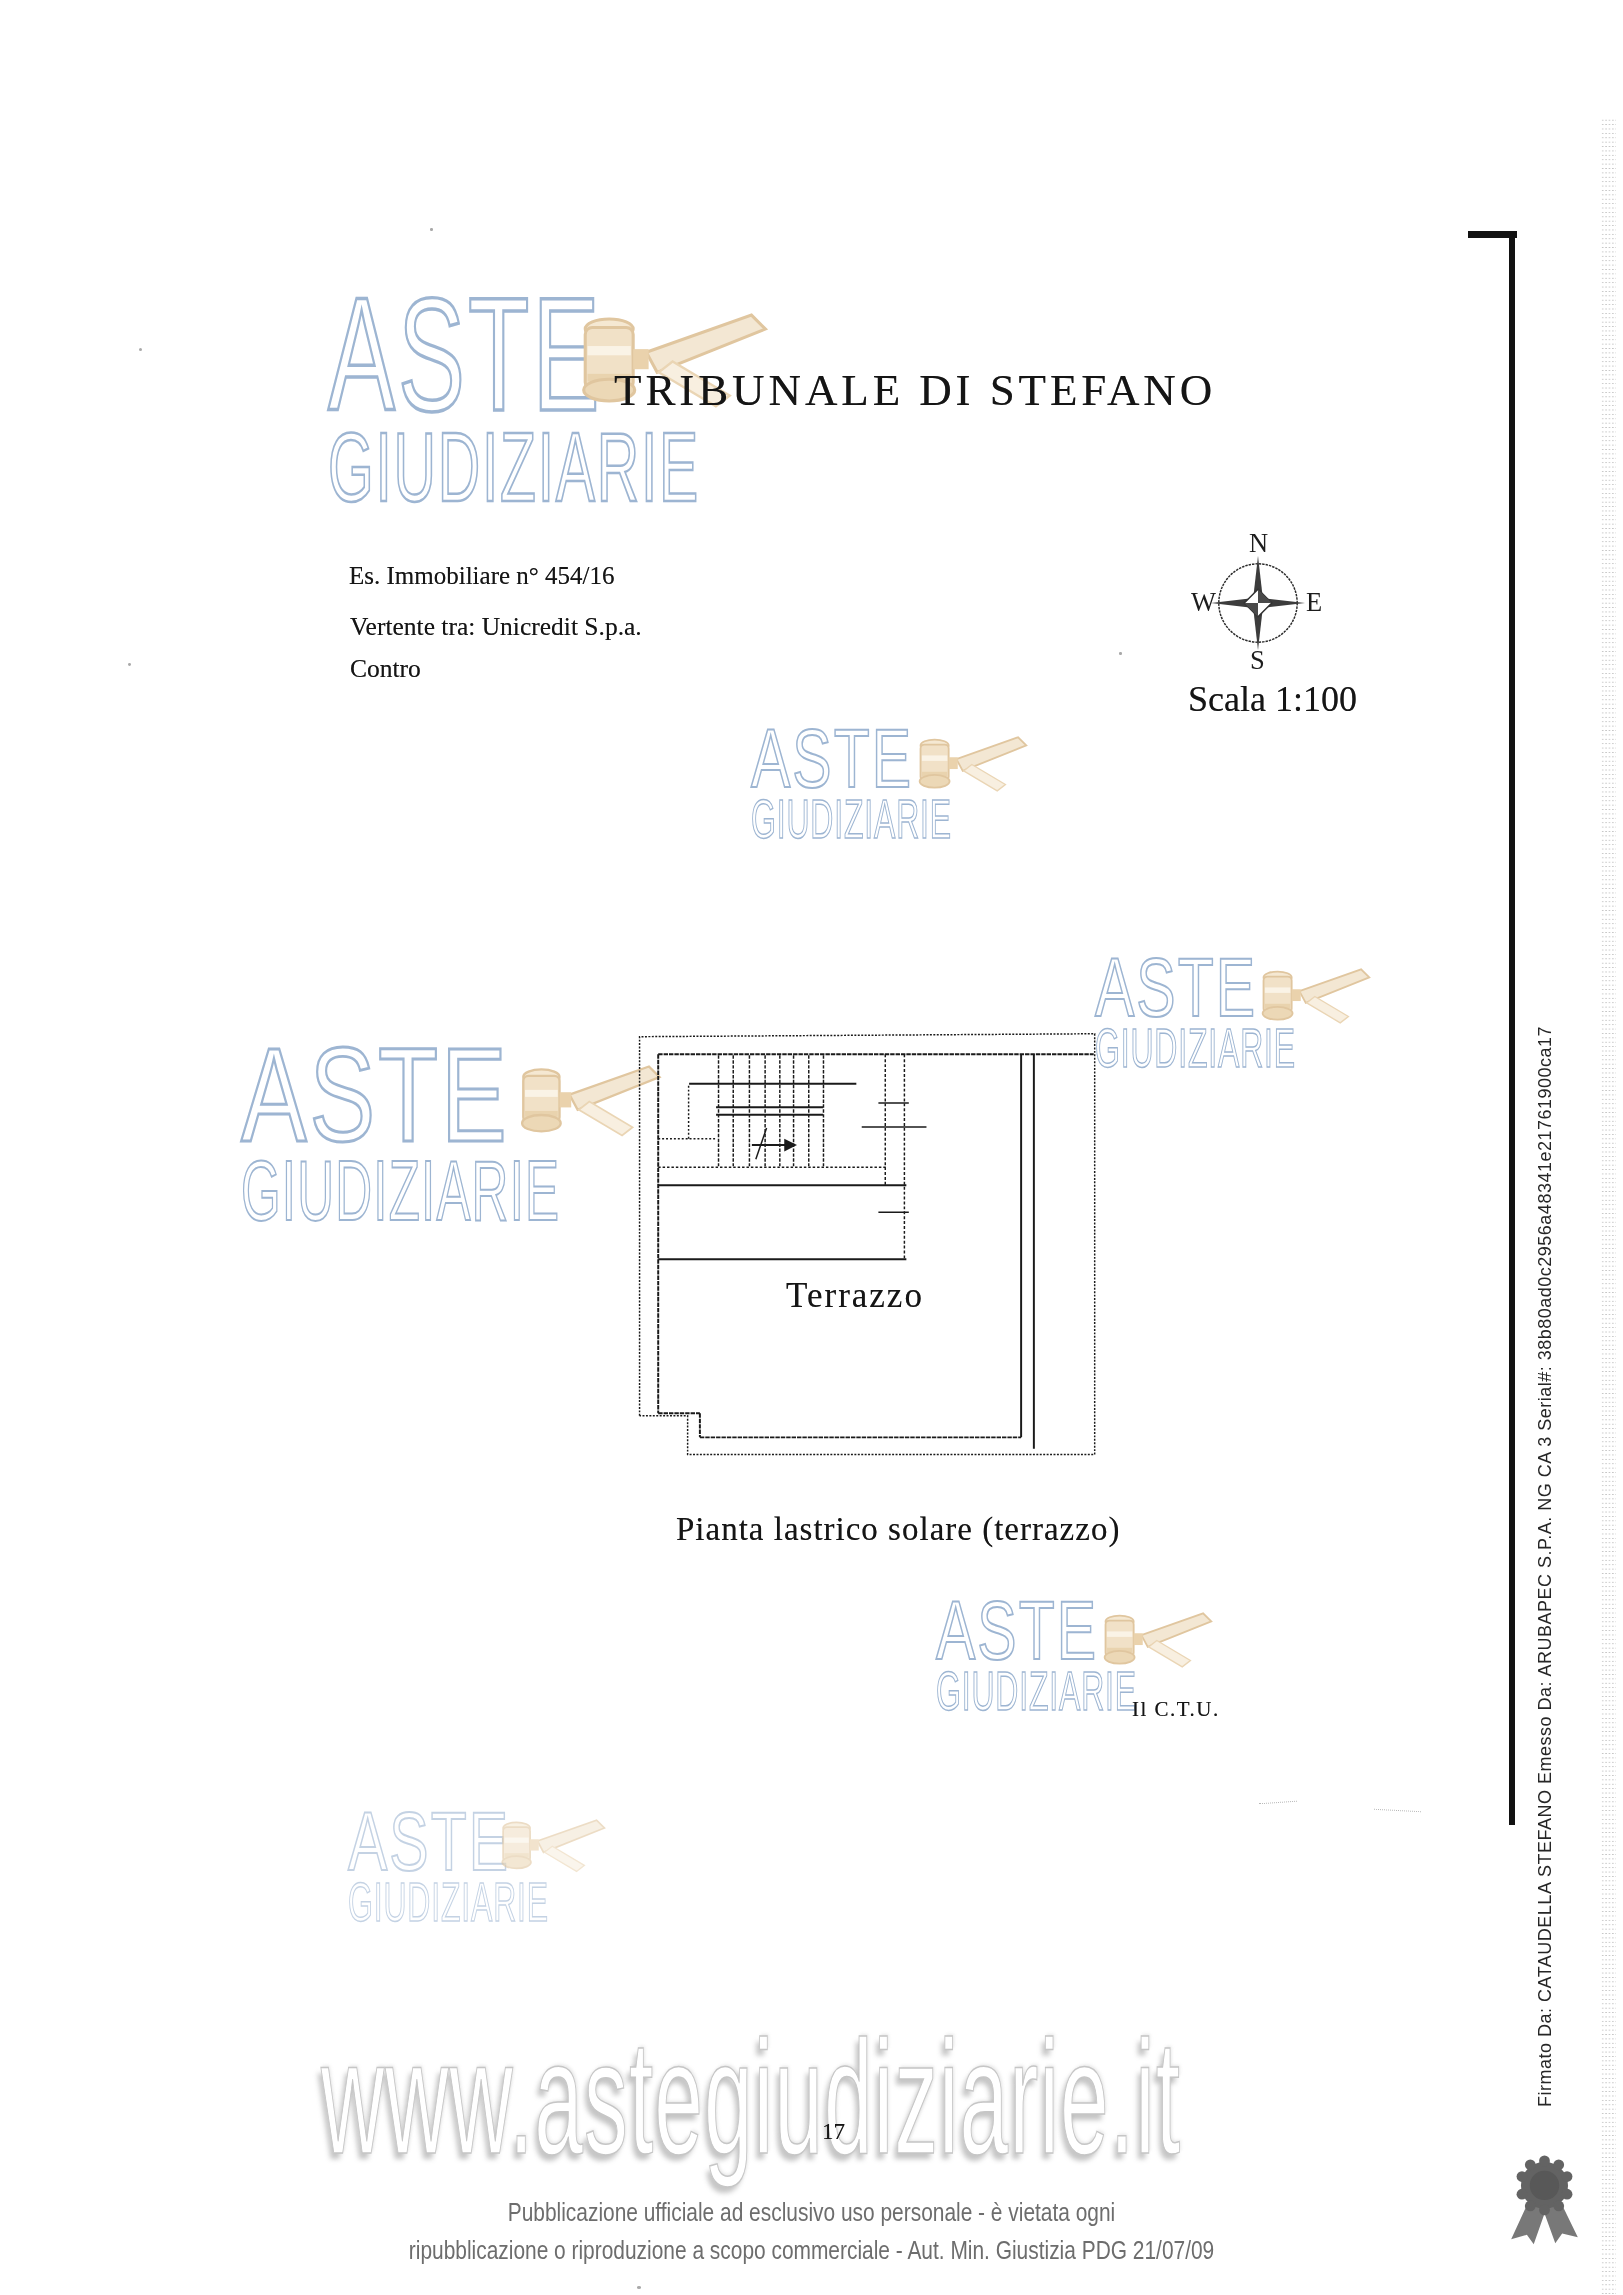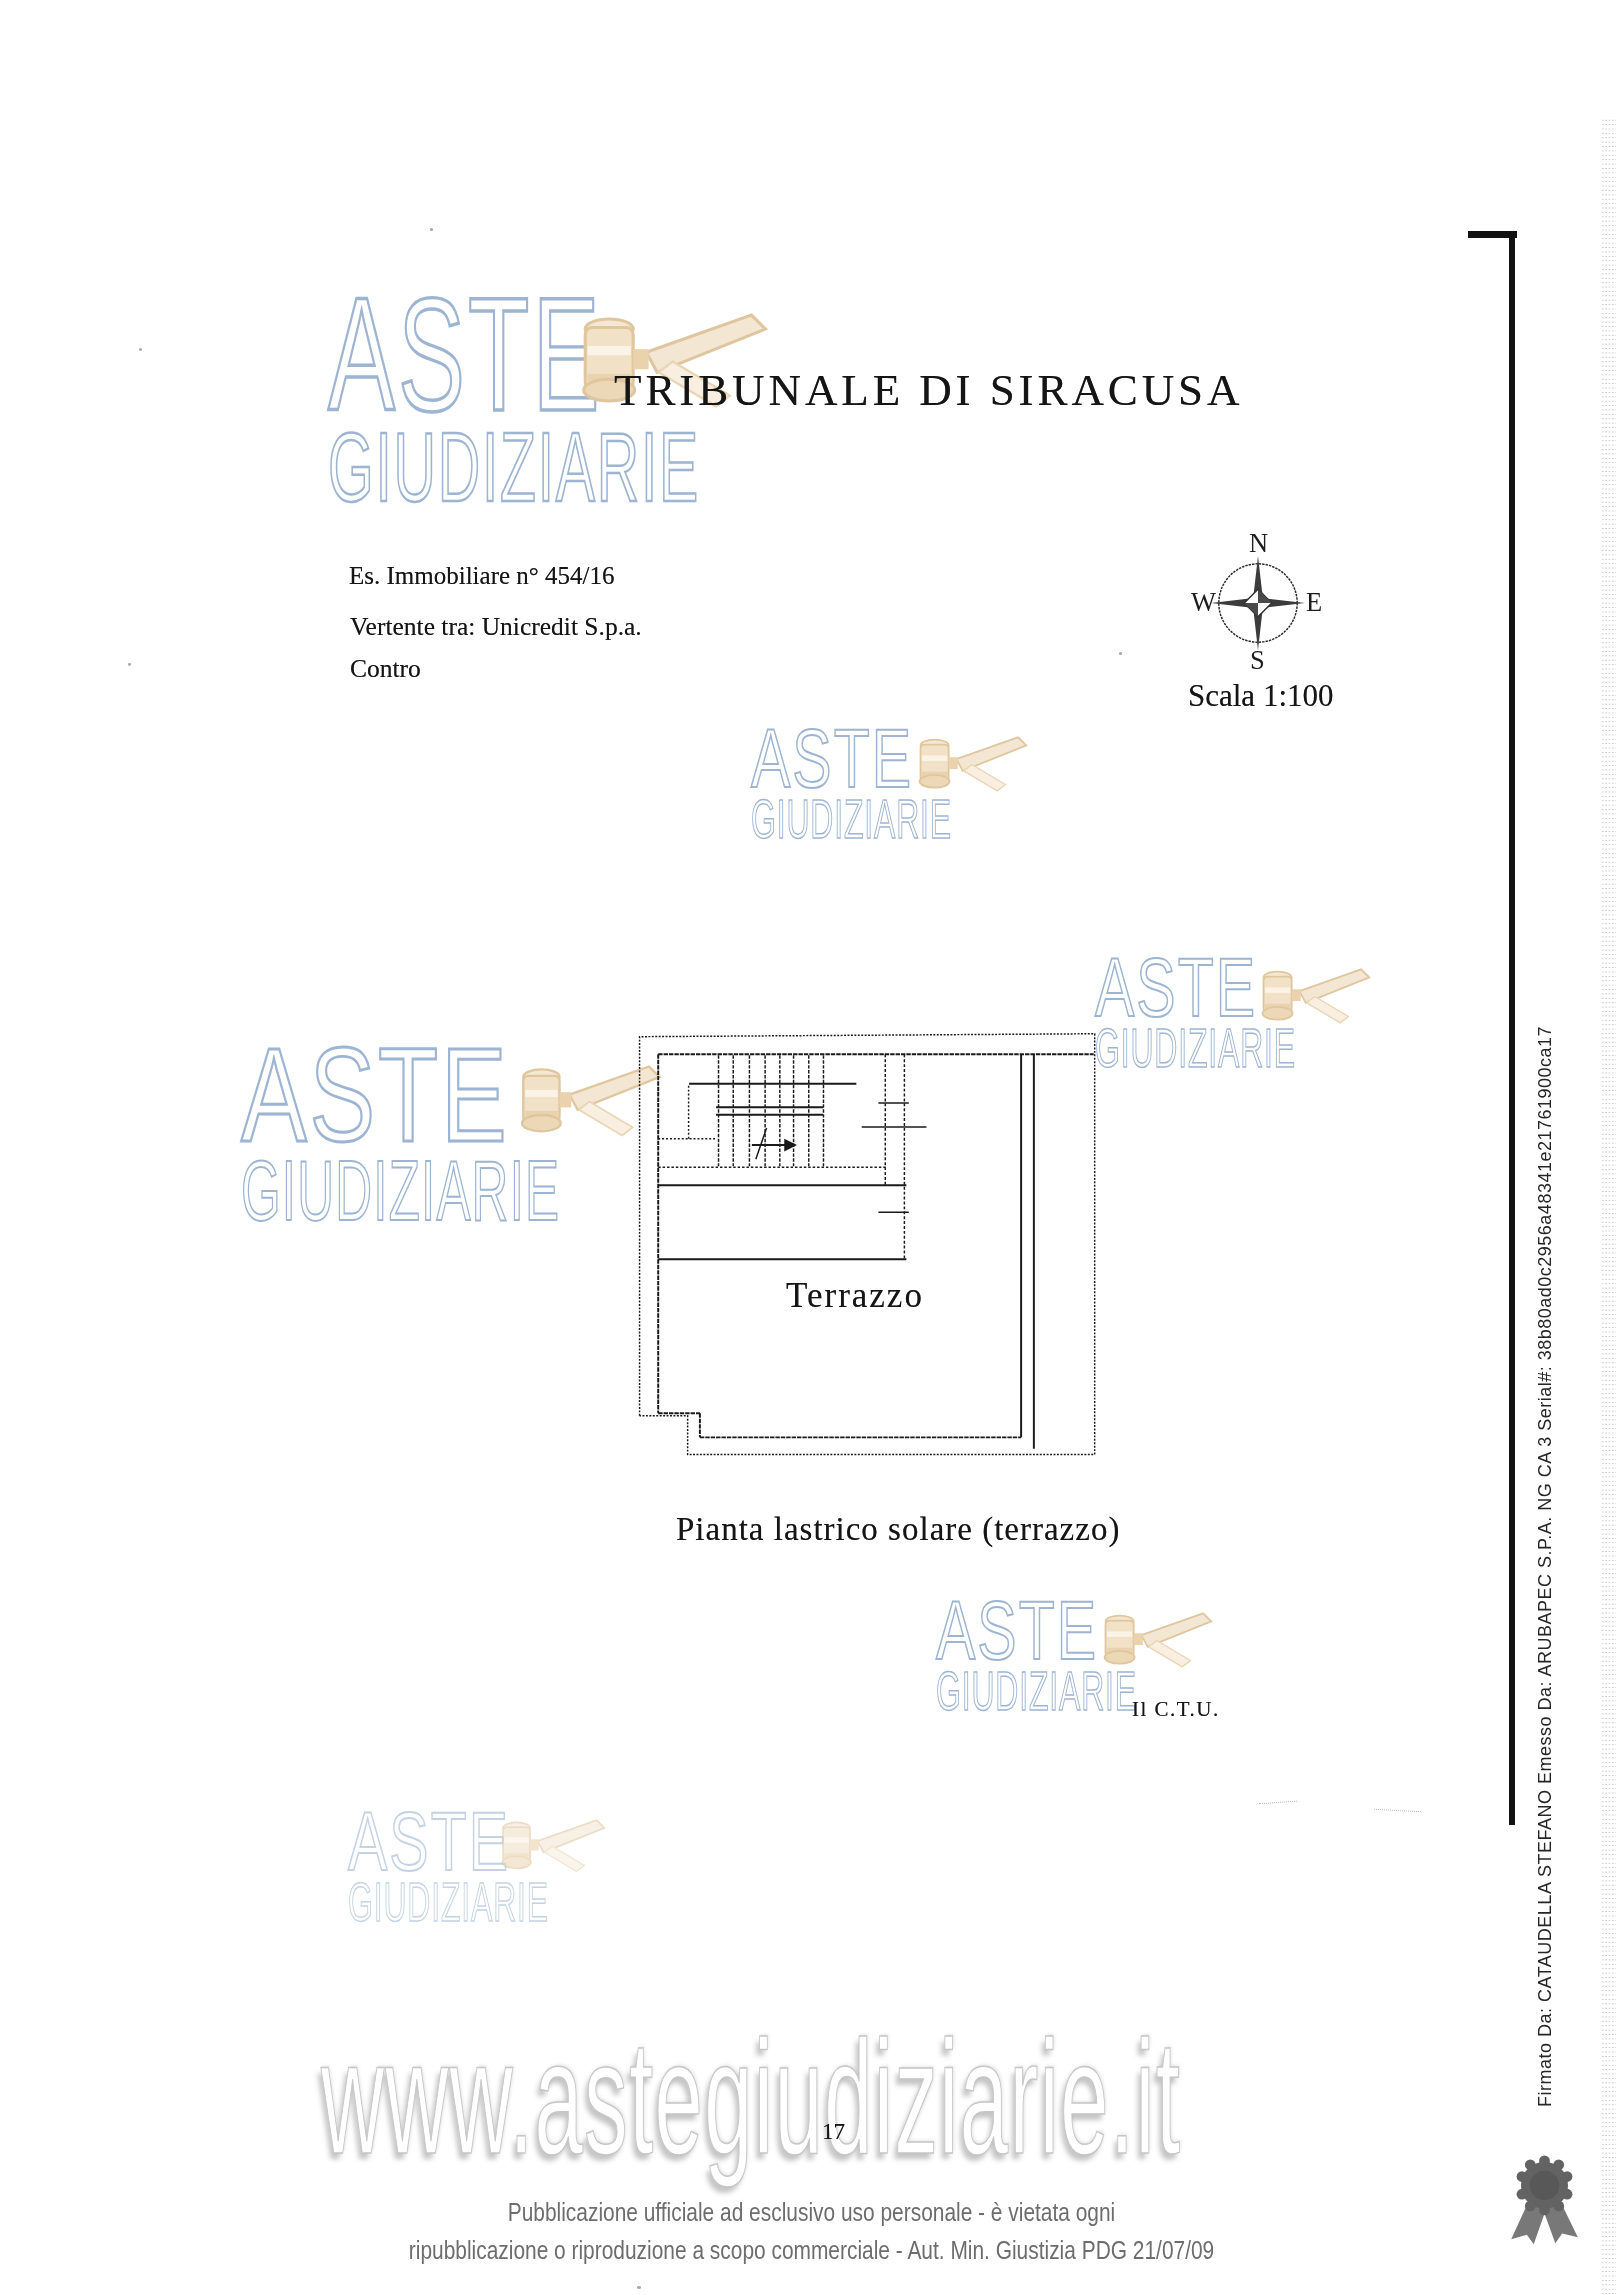--- a/index.html
+++ b/index.html
@@ -122,21 +122,21 @@
     </svg>
 
   <div class="wm" style="left:348px;top:1800px;opacity:.6;">
     <span class="wm-line" style="font-size:83px;-webkit-text-stroke-width:2px;letter-spacing:2.9px;transform:scaleX(.71);">ASTE</span>
     <span class="wm-line" style="font-size:56px;-webkit-text-stroke-width:1.5px;letter-spacing:1.5px;transform:scaleX(.57);margin-top:-8.8px;">GIUDIZIARIE</span>
   </div>
   <svg class="wm" style="left:494px;top:1816px;opacity:.6;" width="113" height="70" viewBox="0 0 260 150">
       <use href="#gavel-shape"></use>
     </svg>
 
-  <div class="ser" style="left:614px;top:364px;font-size:45px;letter-spacing:3.9px;">TRIBUNALE DI SIRACUSA</div>
+  <div class="ser" style="left:614px;top:364px;font-size:45px;letter-spacing:3.9px;">TRIBUNALE DI STEFANO</div>
 
   <div class="ser" style="left:349px;top:562px;font-size:25px;">Es. Immobiliare n° 454/16</div>
   <div class="ser" style="left:350px;top:612px;font-size:25.5px;">Vertente tra: Unicredit S.p.a.</div>
   <div class="ser" style="left:350px;top:654px;font-size:25.5px;">Contro</div>
 
   <div id="compass">
     <span class="dir" style="left:54px;top:0px;">N</span>
     <span class="dir" style="left:-3.9px;top:59px;">W</span>
     <span class="dir" style="left:111px;top:59px;">E</span>
     <span class="dir" style="left:55px;top:117px;">S</span>
@@ -144,21 +144,21 @@
       <circle cx="100" cy="100" r="80" fill="none" stroke="#2a2a2a" stroke-width="3" stroke-dasharray="5 2"></circle>
       <polygon points="100,4 111,100 89,100" fill="#3c3c3c"></polygon>
       <polygon points="100,196 111,100 89,100" fill="#3c3c3c"></polygon>
       <polygon points="4,100 100,89 100,111" fill="#3c3c3c"></polygon>
       <polygon points="196,100 100,89 100,111" fill="#3c3c3c"></polygon>
       <polygon points="100,72 128,100 100,128 72,100" fill="#ffffff" stroke="#2f2f2f" stroke-width="3"></polygon>
       <path d="M100,100 L100,72 L128,100 Z" fill="#4a4a4a"></path>
       <path d="M100,100 L100,128 L72,100 Z" fill="#4a4a4a"></path>
     </svg>
   </div>
-  <div class="ser" style="left:1188px;top:678px;font-size:31px;">Scala 1:100</div>
+  <div class="ser" style="left:1188px;top:678px;font-size:36px;">Scala 1:100</div>
 
   <svg id="plan-svg" width="491" height="461" viewBox="1280 2080 1000 940">
     <g stroke="#1a1a1a" fill="none">
 
       <path d="M1303,2885 L1303,2112 L2231,2106 L2231,2964 L1401,2964 L1401,2885 L1303,2885" stroke-width="3" stroke-dasharray="4 3"></path>
 
       <path d="M1341,2148 H2229" stroke-width="4" stroke-dasharray="9 2"></path>
       <path d="M1341,2148 V2880" stroke-width="4" stroke-dasharray="9 2"></path>
       <path d="M1341,2880 H1426 M1426,2880 V2929 M1426,2929 H2081" stroke-width="4" stroke-dasharray="9 2"></path>
 

